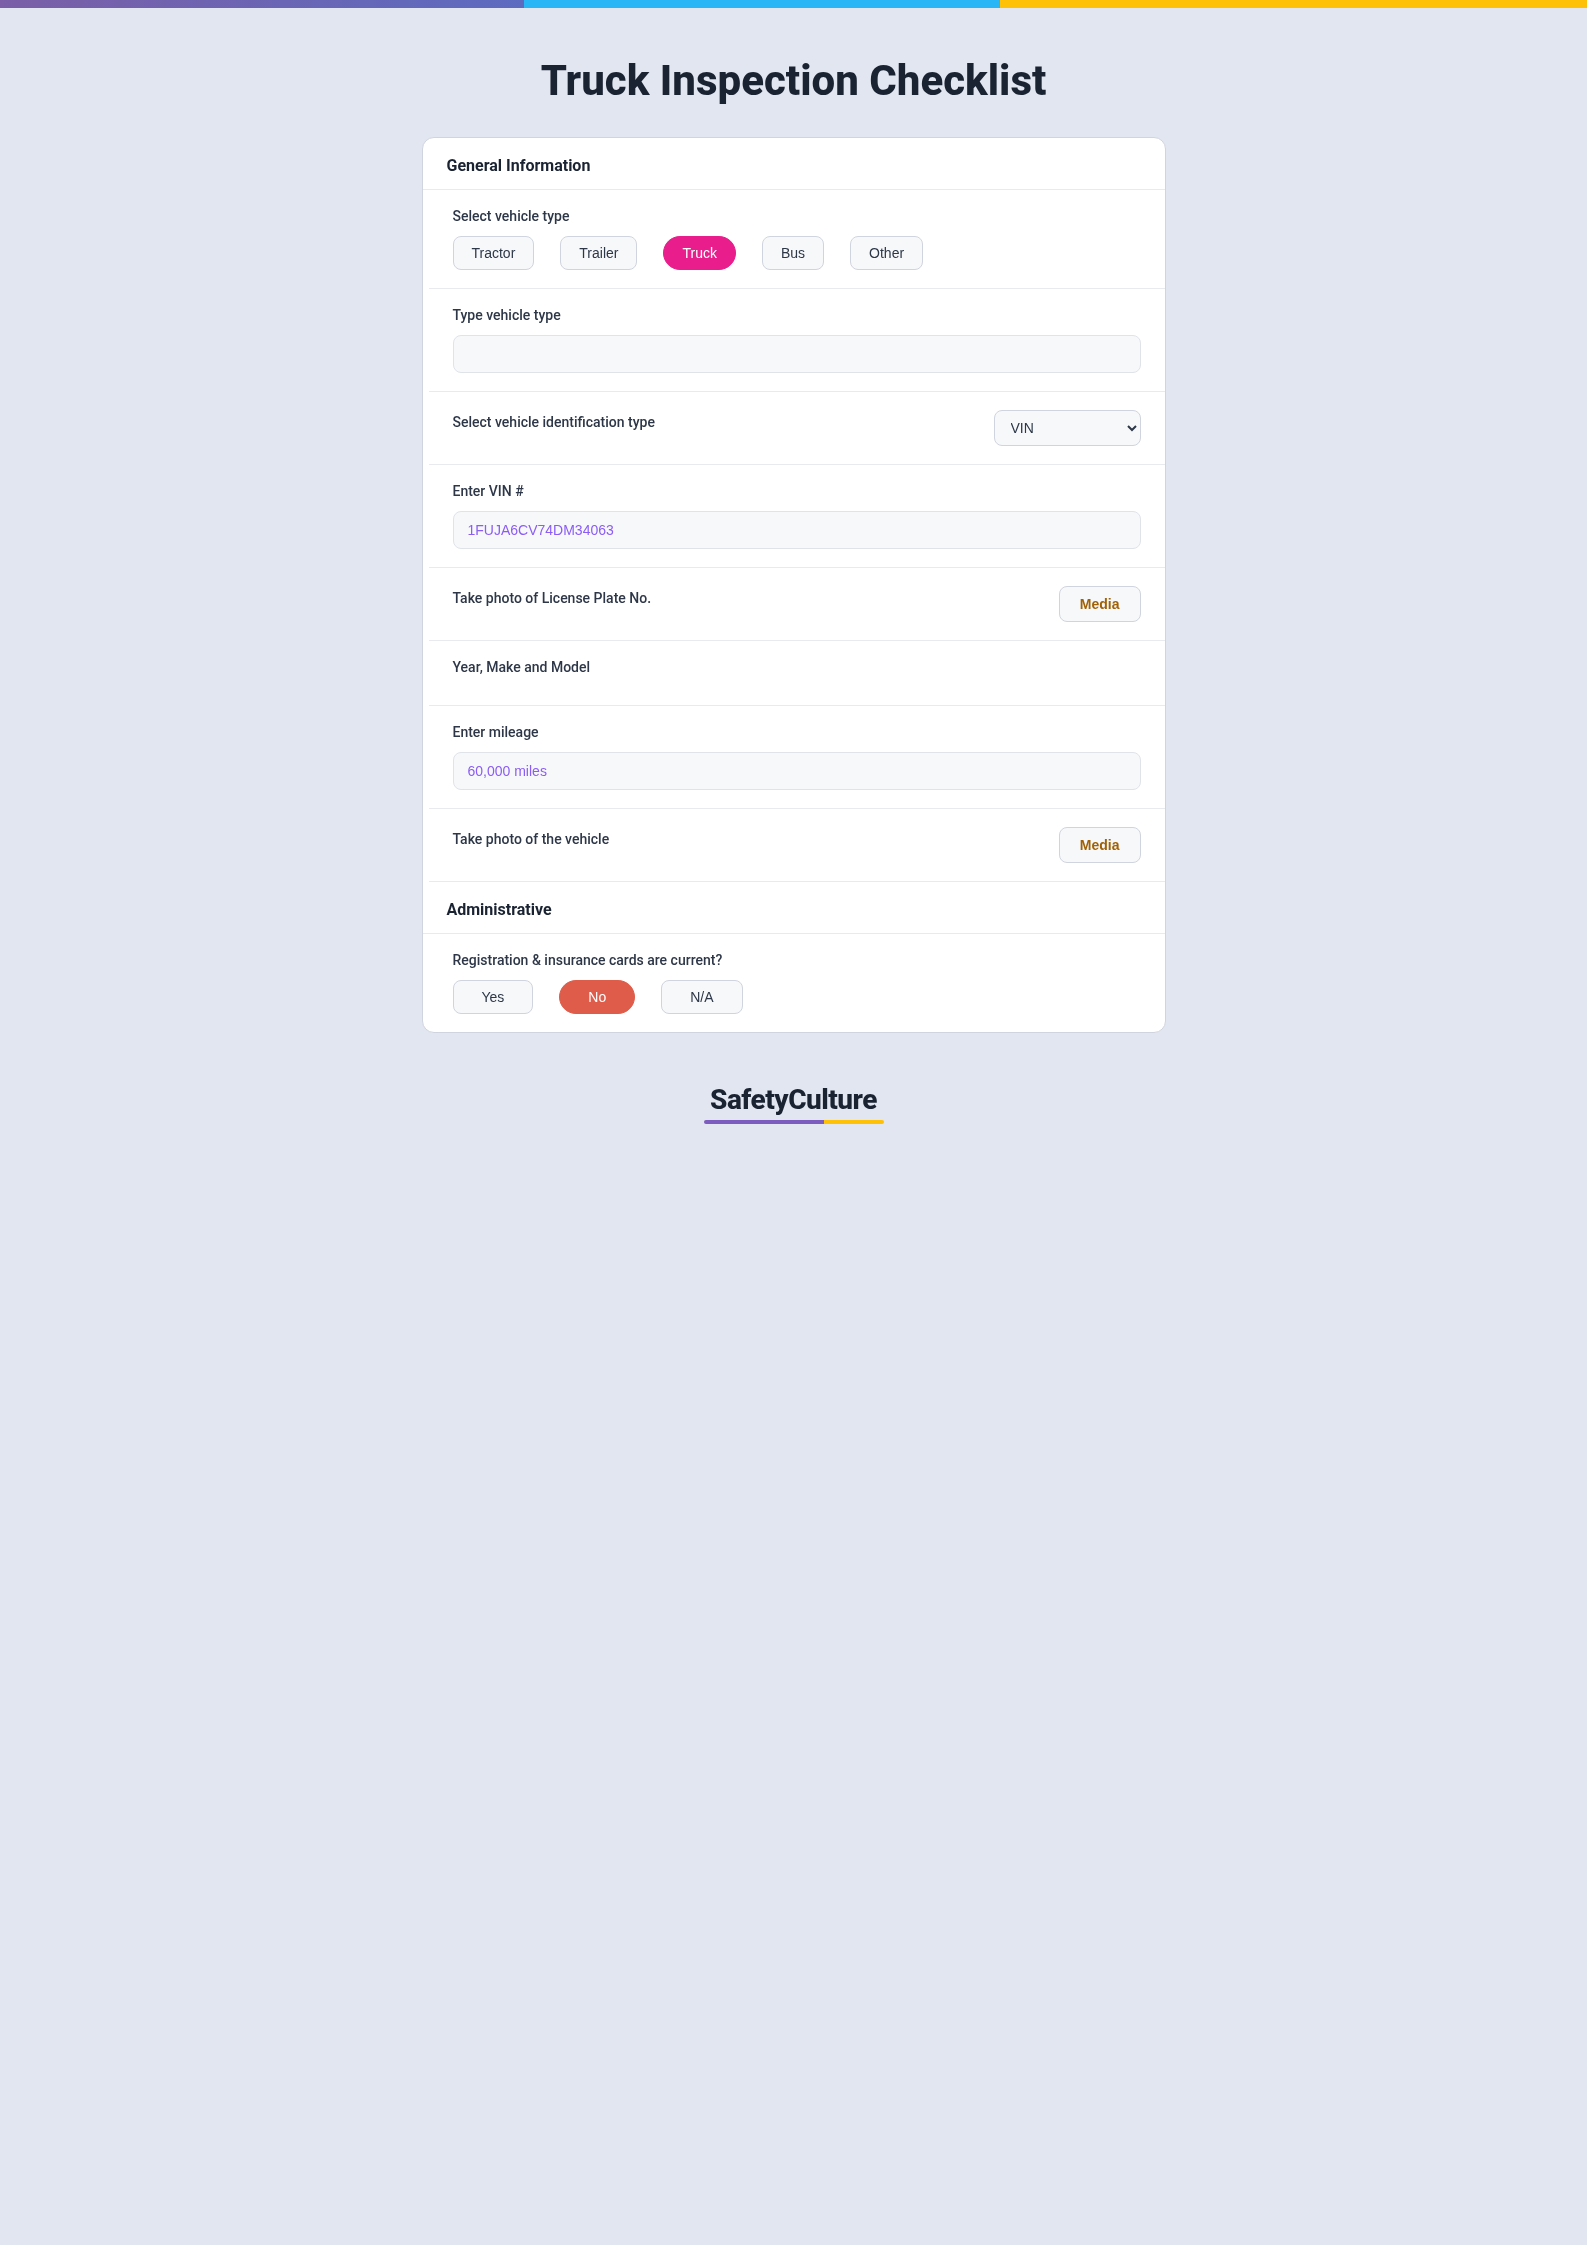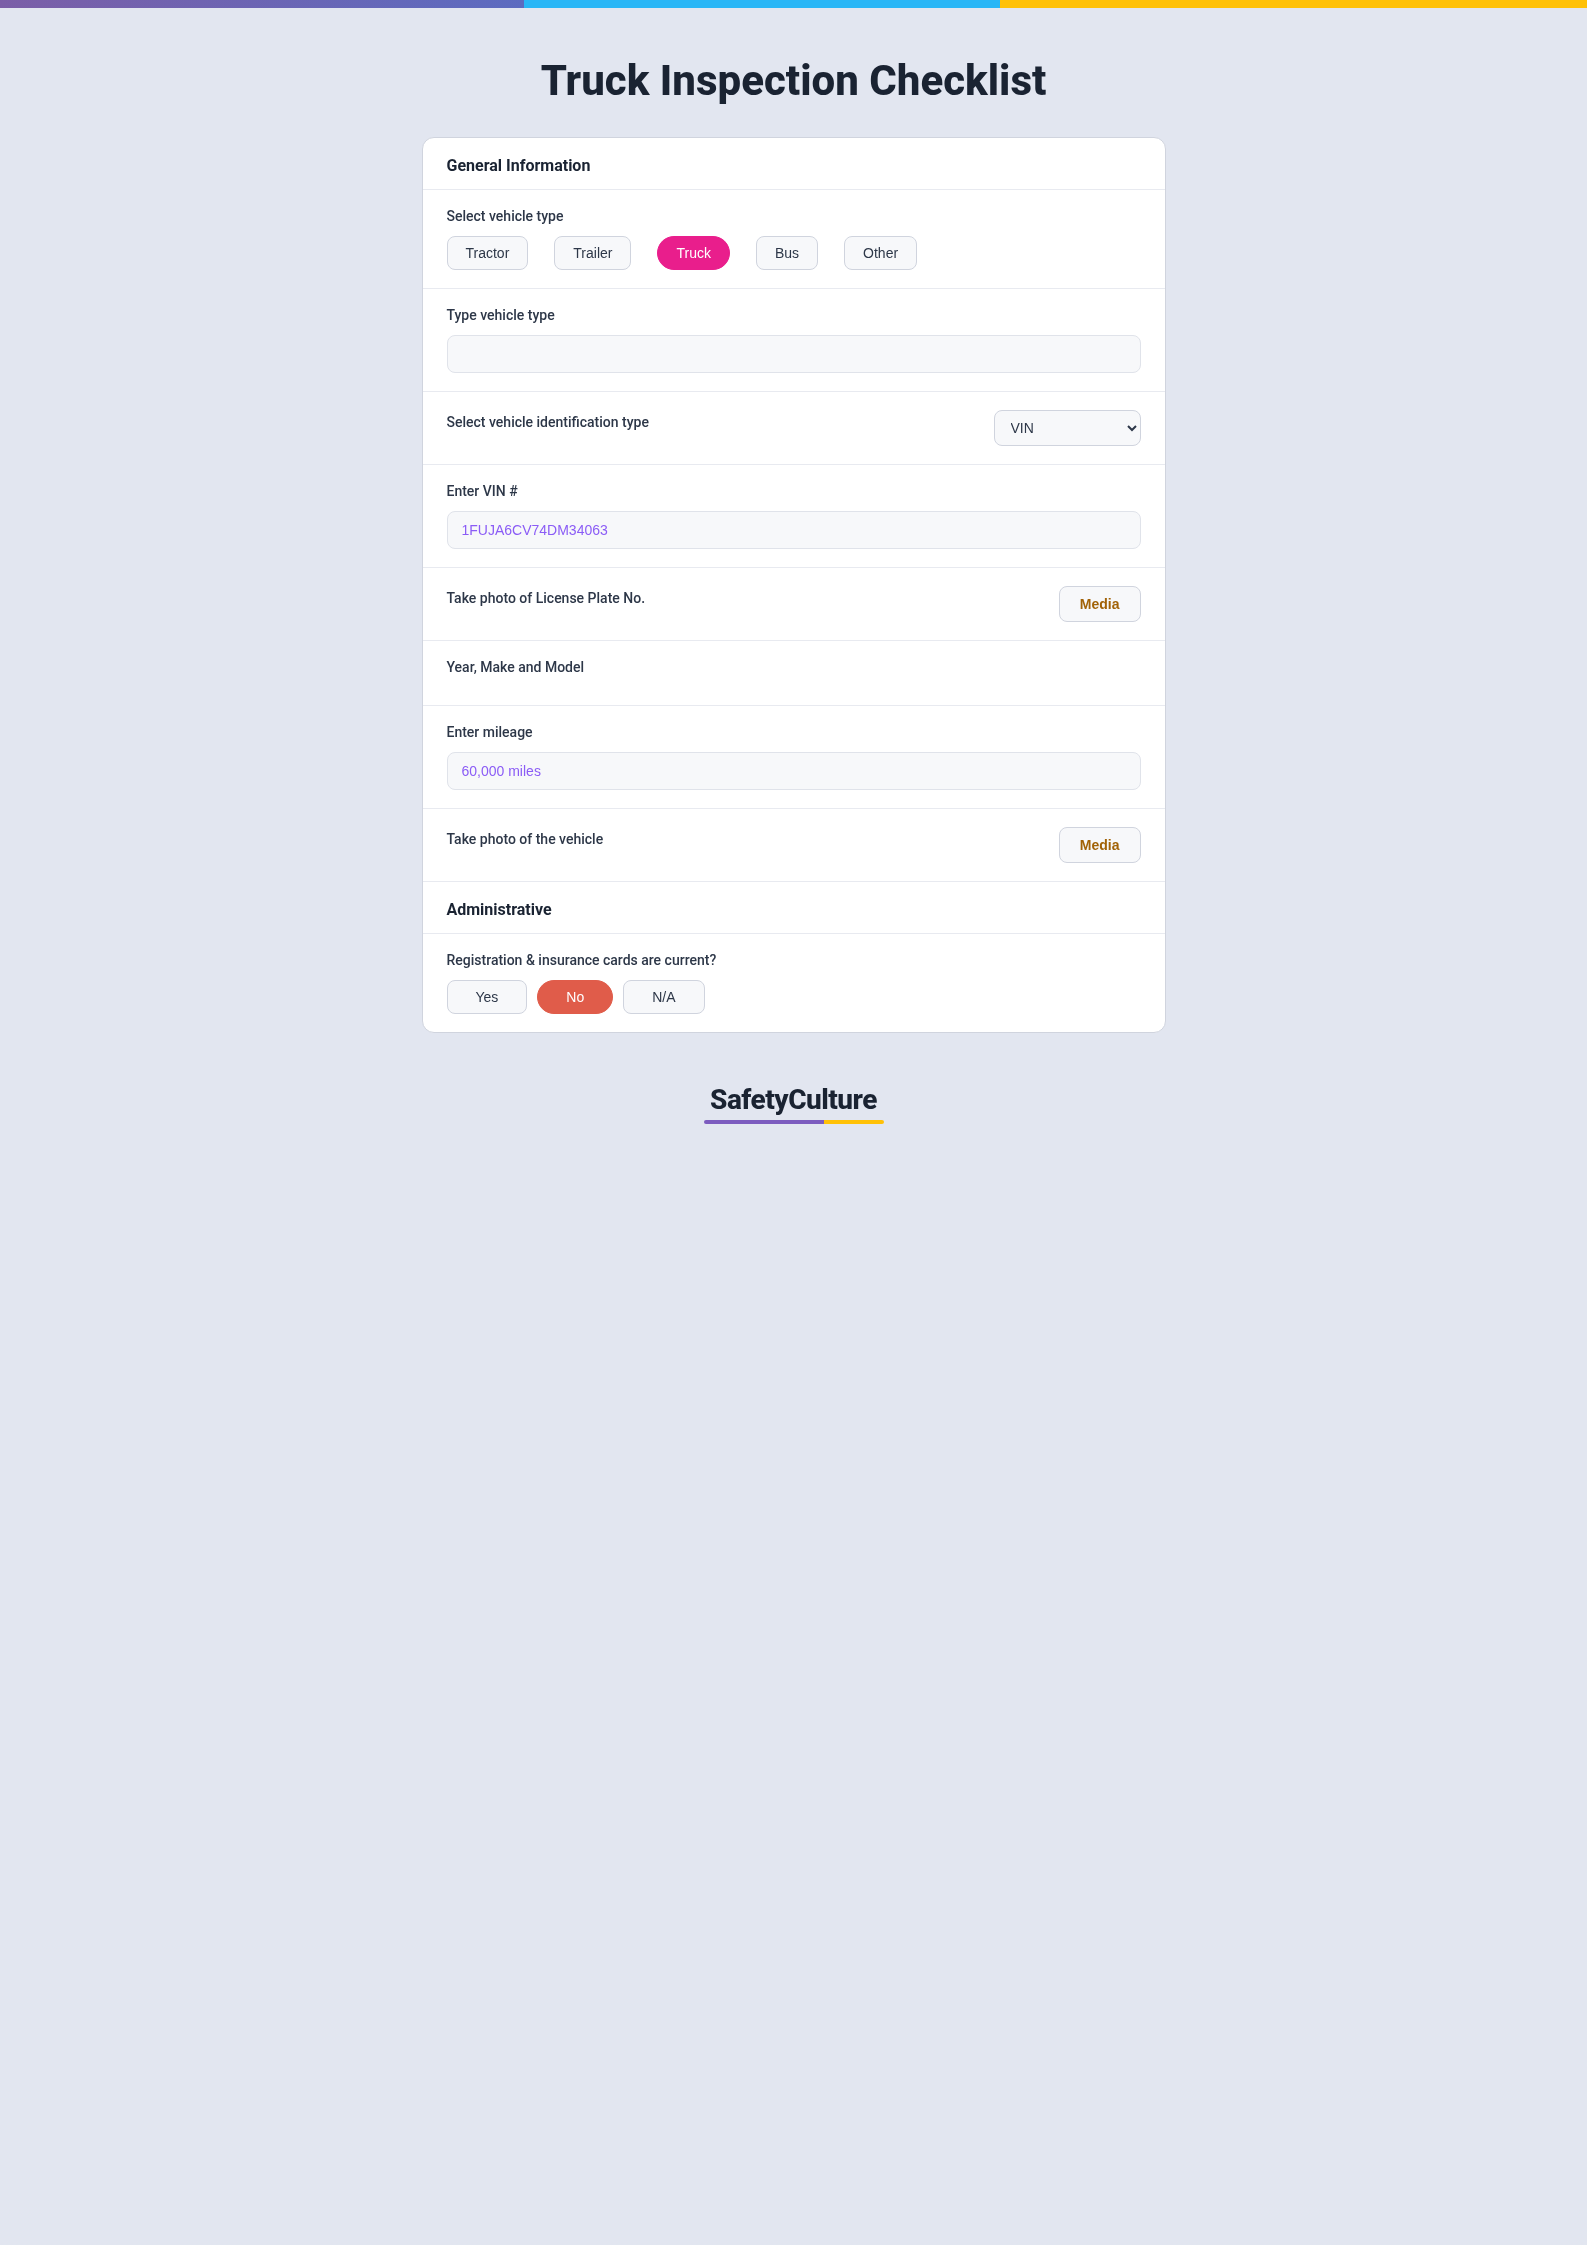--- a/index.html
+++ b/index.html
@@ -55,20 +55,21 @@
       font-size: 16px;
       font-weight: 700;
       color: #1a2332;
       padding: 18px 24px 14px 24px;
       border-bottom: 1px solid #e8eaf0;
     }
 
     .field-block {
       padding: 18px 24px;
       border-bottom: 1px solid #e8eaf0;
+      margin-left: 6px;
     }
 
     .field-block:last-child {
       border-bottom: none;
     }
 
     .field-label {
       font-size: 14px;
       font-weight: 500;
       color: #2d3748;
@@ -134,21 +135,21 @@
       border-radius: 8px;
       background: #f7f8fa;
       font-size: 14px;
       color: #a16207;
       cursor: pointer;
       font-weight: 700;
     }
 
     .yn-options {
       display: flex;
-      gap: 10px;
+      gap: 26px;
       flex-wrap: wrap;
       margin-top: 12px;
     }
 
     .yn-btn {
       padding: 8px 28px;
       border-radius: 8px;
       border: 1px solid #d0d4de;
       background: #f7f8fa;
       font-size: 14px;

